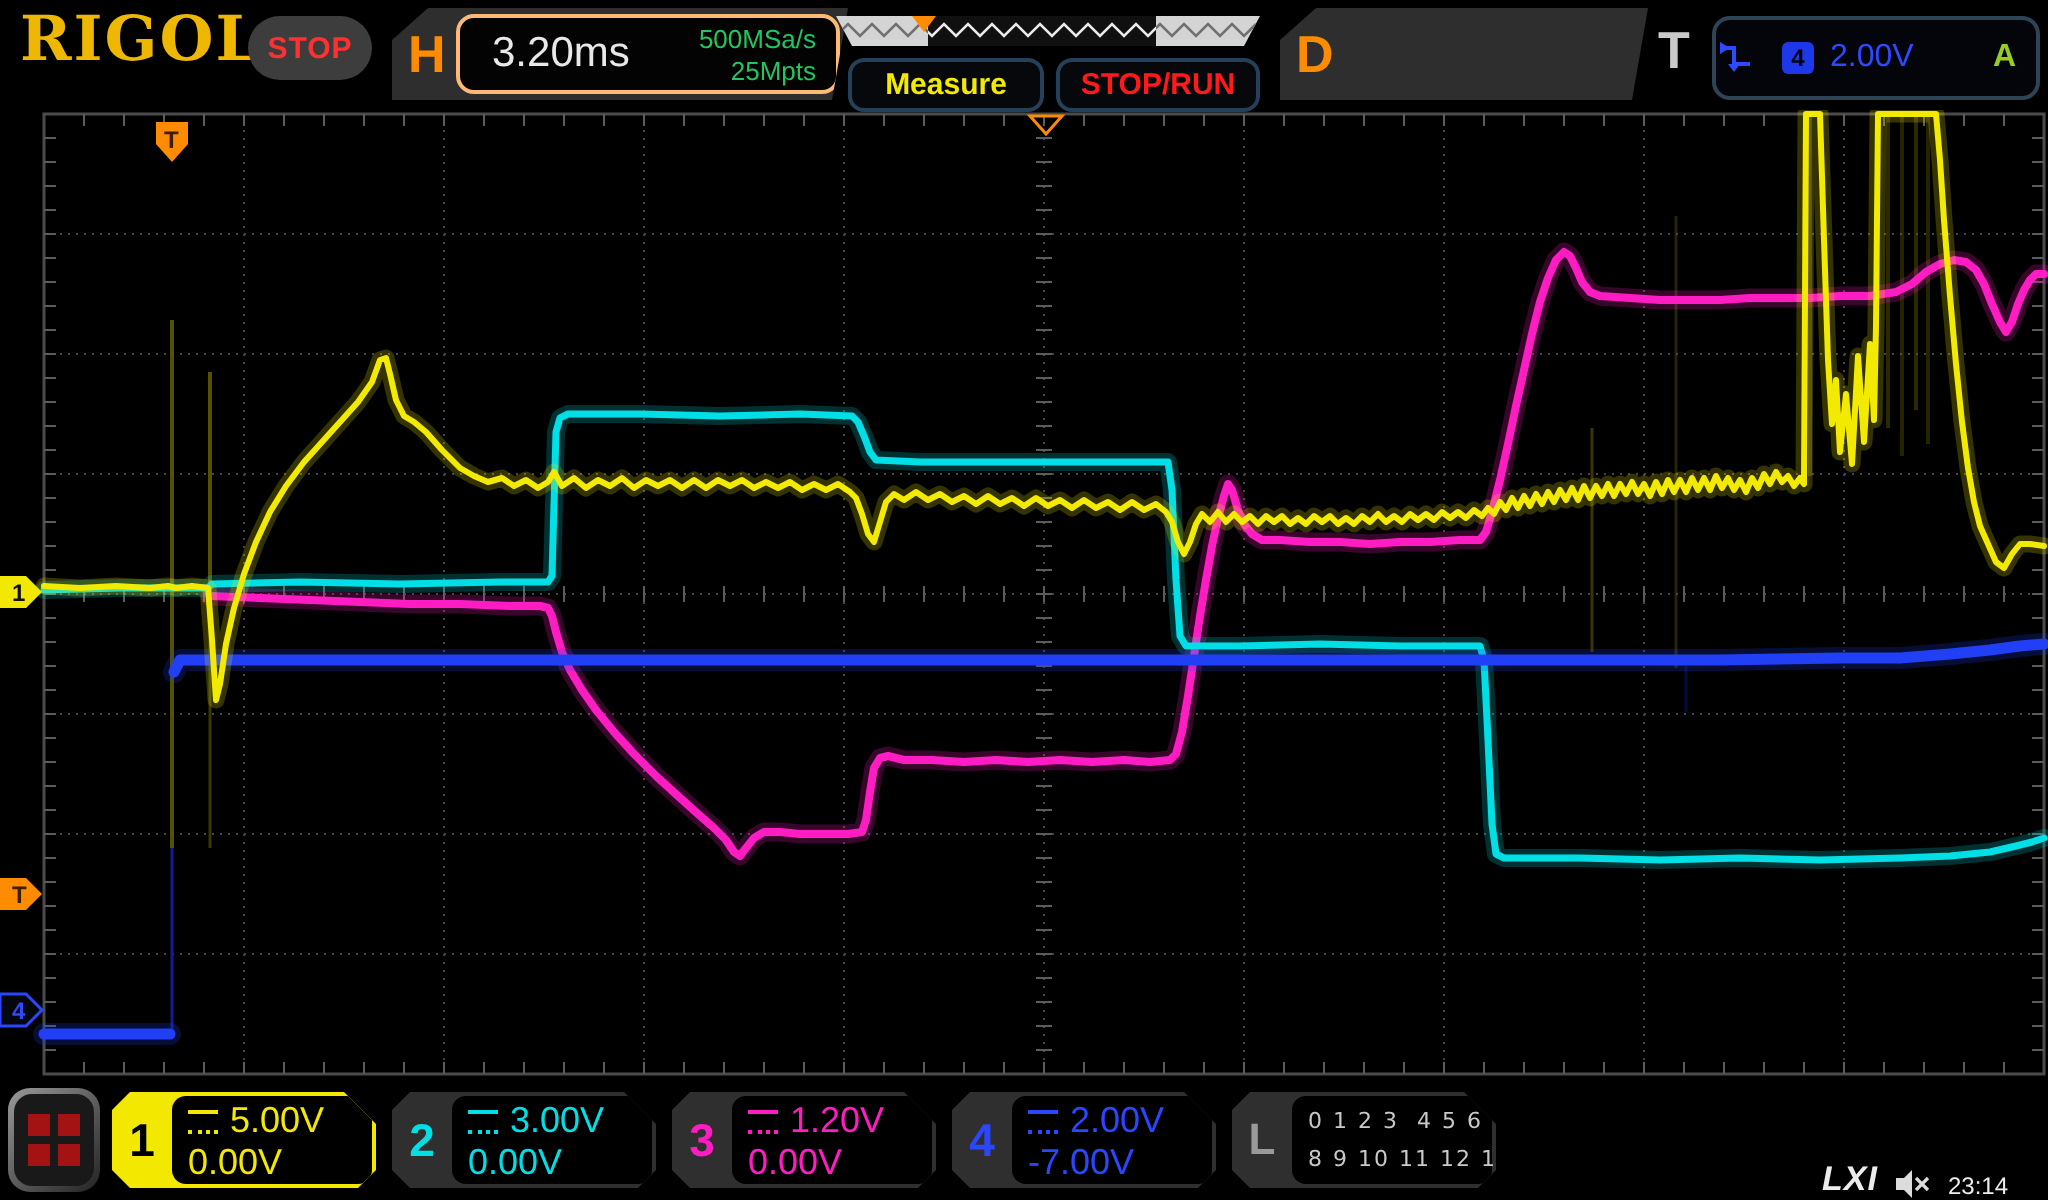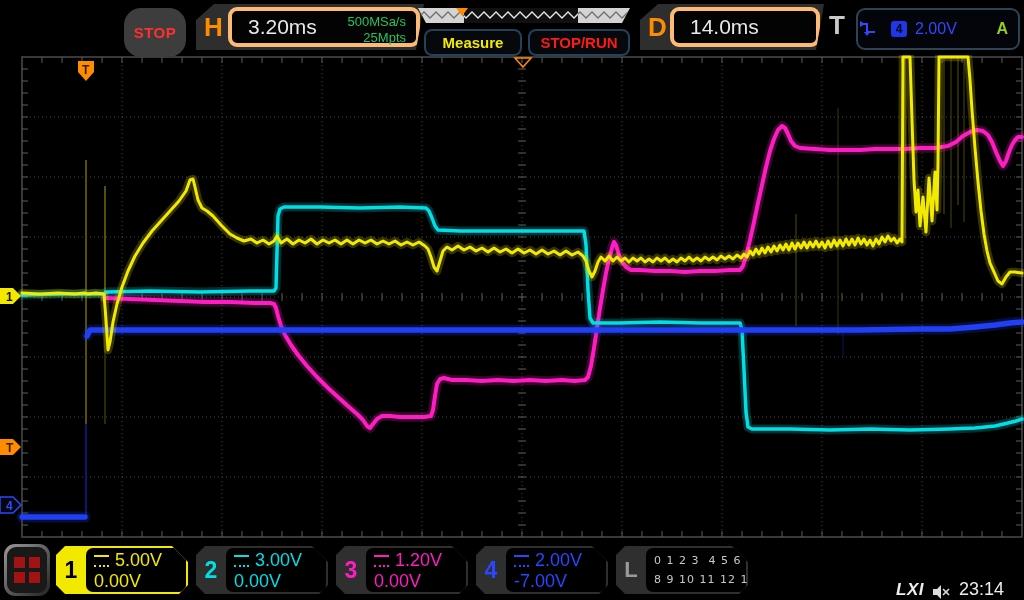--- a/index.html
+++ b/index.html
@@ -3,27 +3,27 @@
 <meta charset="utf-8">
 <style>
   html,body{margin:0;padding:0;background:#000;width:1024px;height:600px;overflow:hidden;
     font-family:"Liberation Sans",sans-serif;-webkit-font-smoothing:antialiased;}
   #stage{position:relative;width:1024px;height:600px;background:#000;}
 
   
   #topbar{position:absolute;left:0;top:0;width:1024px;height:55px;background:#000;z-index:5;}
   .logo{position:absolute;left:10px;top:2px;font-family:"DejaVu Serif",serif;font-weight:bold;
     font-size:31px;color:#eeb800;letter-spacing:1px;}
-  .stop-badge{position:absolute;left:124px;top:8px;width:62px;height:49px;background:#3d3d3d;
+  .stop-badge{position:absolute;left:124px;top:8px;width:62px;height:32px;background:#3d3d3d;
     border-radius:17px;display:flex;align-items:center;justify-content:center;
     color:#ff3030;font-weight:bold;font-size:15px;letter-spacing:.5px;}
   .hd-block{position:absolute;top:4px;height:46px;background:#2e2e2e;
     clip-path:polygon(18px 0,100% 0,calc(100% - 8px) 100%,0 100%,0 16px);}
   .hd-letter{position:absolute;left:8px;top:8px;font-size:26px;font-weight:bold;color:#ff8c00;}
-  .hd-panel{position:absolute;top:3px;bottom:3px;background:#030303;border:4px solid #fdba74;
+  .hd-panel{position:absolute;top:3px;bottom:3px;background:#030303;border:2px solid #fdba74;
     border-radius:9px;display:flex;align-items:center;}
   .hd-value{color:#e8e8e8;font-size:21px;margin-left:16px;}
   .hd-rates{position:absolute;right:10px;top:3px;text-align:right;color:#22c55e;font-size:13px;line-height:1.25;}
   #h-block{left:196px;width:228px;}
   #h-panel{left:32px;right:4px;}
   #d-block{left:640px;width:184px;}
   #d-panel{left:30px;right:4px;}
   .scopebtn{position:absolute;top:29px;height:23px;background:#07080c;border:2px solid #24405a;
     border-radius:8px;display:flex;align-items:center;justify-content:center;
     font-size:15px;font-weight:bold;cursor:pointer;}
@@ -59,21 +59,21 @@
   .chbox.sel .num{color:#000;}
   .c1{color:#f2e800}.c2{color:#00dfe5}.c3{color:#ff1dc3}.c4{color:#2a46ff}
   .dc-icon{display:inline-block;width:15px;height:8px;border-top:2px solid;border-bottom:2px dotted;
     margin-right:6px;margin-top:2px;}
   #la-box .num{font-size:22px;color:#9a9a9a;}
   #la-box .panel{padding-top:3px;}
   .la-row{font-family:"DejaVu Sans",sans-serif;font-size:11px;color:#c9c9c9;letter-spacing:1px;
     line-height:19px;white-space:pre;}
   #right-status{position:absolute;right:20px;top:0;height:60px;display:flex;align-items:flex-end;gap:9px;}
   #lxi{font-style:italic;font-weight:bold;font-size:17px;color:#ececec;letter-spacing:.5px;}
-  #clock{font-size:18px;color:#ececec;}
+  #clock{font-size:12px;color:#ececec;}
 
   
   #wave-svg{position:absolute;left:0;top:0;z-index:1;}
 </style>
 </head>
 <body>
 
 <div id="stage">
 
   <svg id="wave-svg" width="1024" height="600">
@@ -385,20 +385,21 @@
       <polygon points="0,439 13,439 21,447 13,455 0,455" fill="#ff8c00" stroke="none" stroke-width="1.5"></polygon>
       <text x="6" y="451.5" font-size="12" font-weight="bold" fill="#3a2000" font-family="Liberation Sans, sans-serif">T</text>
       <polygon points="0,497 13,497 21,505 13,513 0,513" fill="#05070e" stroke="#2a46ff" stroke-width="1.5"></polygon>
       <text x="6" y="509.5" font-size="12" font-weight="bold" fill="#2f49ff" font-family="Liberation Sans, sans-serif">4</text>
       <polygon points="78,61 94,61 94,72 86,81 78,72" fill="#ff8c00"></polygon>
       <text x="82" y="74" font-size="12" font-weight="bold" fill="#3a2000">T</text>
       <polygon points="515,58 531,58 523,67" fill="none" stroke="#ff8c00" stroke-width="1.5"></polygon>
     </svg>
 
   <div id="topbar">
+    <div class="logo">RIGOL</div>
     <div class="stop-badge">STOP</div>
 
     <div class="hd-block" id="h-block">
       <div class="hd-letter">H</div>
       <div class="hd-panel" id="h-panel">
         <span class="hd-value">3.20ms</span>
         <div class="hd-rates">
           <div>500MSa/s</div>
           <div>25Mpts</div>
         </div>
@@ -423,23 +424,20 @@
           <polyline points="0,10 6,4 12,10 18,4 24,10 30,4 36,10 42,4 48,10 54,4 60,10 66,4 72,10 78,4 84,10 90,4 96,10 102,4 108,10 114,4 120,10 126,4 132,10 138,4 144,10 150,4 156,10 162,4 168,10 174,4 180,10 186,4 192,10 198,4 204,10 210,4 " fill="none" stroke="#e8e8e8" stroke-width="1.3" clip-path="url(#zd)"></polyline>
           <polygon points="38,0 50,0 44,8" fill="#ff8c00"></polygon>
         </svg>
     </div>
 
     <div class="scopebtn" id="btn-measure">Measure</div>
     <div class="scopebtn" id="btn-stoprun">STOP/RUN</div>
 
     <div class="hd-block" id="d-block">
       <div class="hd-letter">D</div>
-      <div class="hd-panel" id="d-panel">
-        <span class="hd-value">14.0ms</span>
-      </div>
     </div>
 
     <div id="t-letter">T</div>
     <div id="t-panel">
       <svg width="19" height="18">
         <polyline points="2,4 9,4 9,12 17,12" fill="none" stroke="#2f49ff" stroke-width="2"></polyline>
         <polygon points="6,12 12,12 9,16" fill="#2f49ff"></polygon>
         <polygon points="2,1 7,4 2,7" fill="#2f49ff"></polygon>
       </svg>
       <span class="trig-src">4</span>

